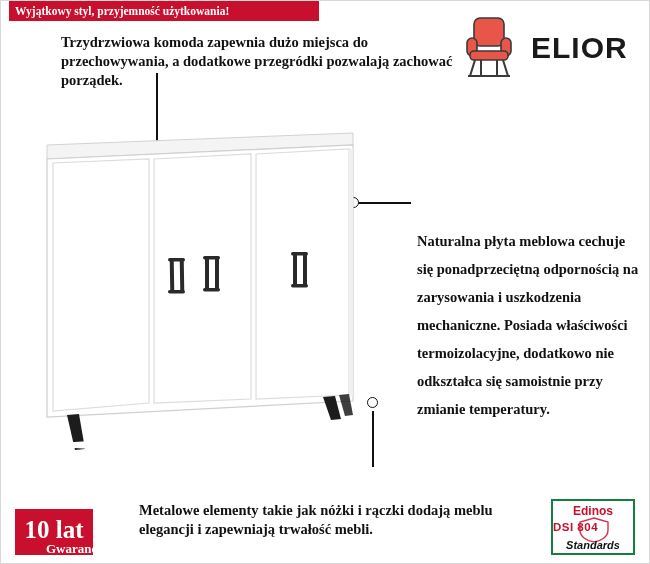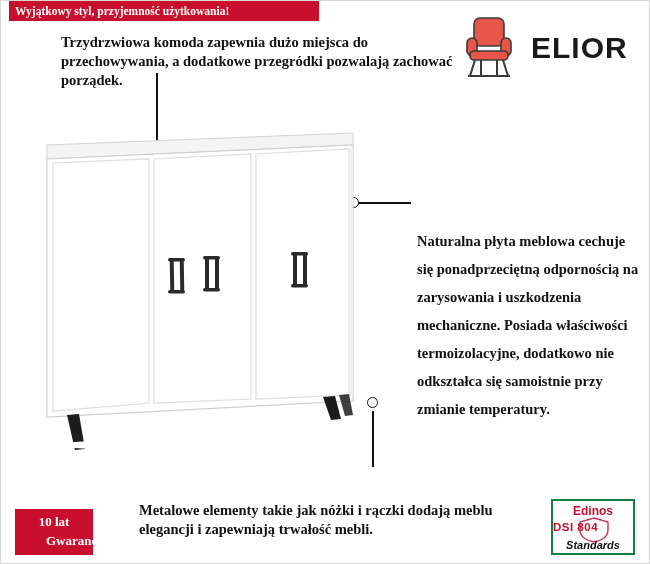--- a/index.html
+++ b/index.html
@@ -125,23 +125,23 @@
     width: 78px;
     height: 46px;
     background: #c8102e;
     color: #ffffff;
     text-align: center;
     font-family: "Liberation Serif", serif;
     font-weight: bold;
   }
   .guarantee .g1 {
     display: block;
-    font-size: 13px;
+    font-size: 25px;
     line-height: 22px;
-    padding-top: 2px;
+    padding-top: 10px;
   }
   .guarantee .g2 {
     display: block;
     font-size: 13px;
     line-height: 15px;
     margin-left: 31px;
   }
 
   
   .standards {

